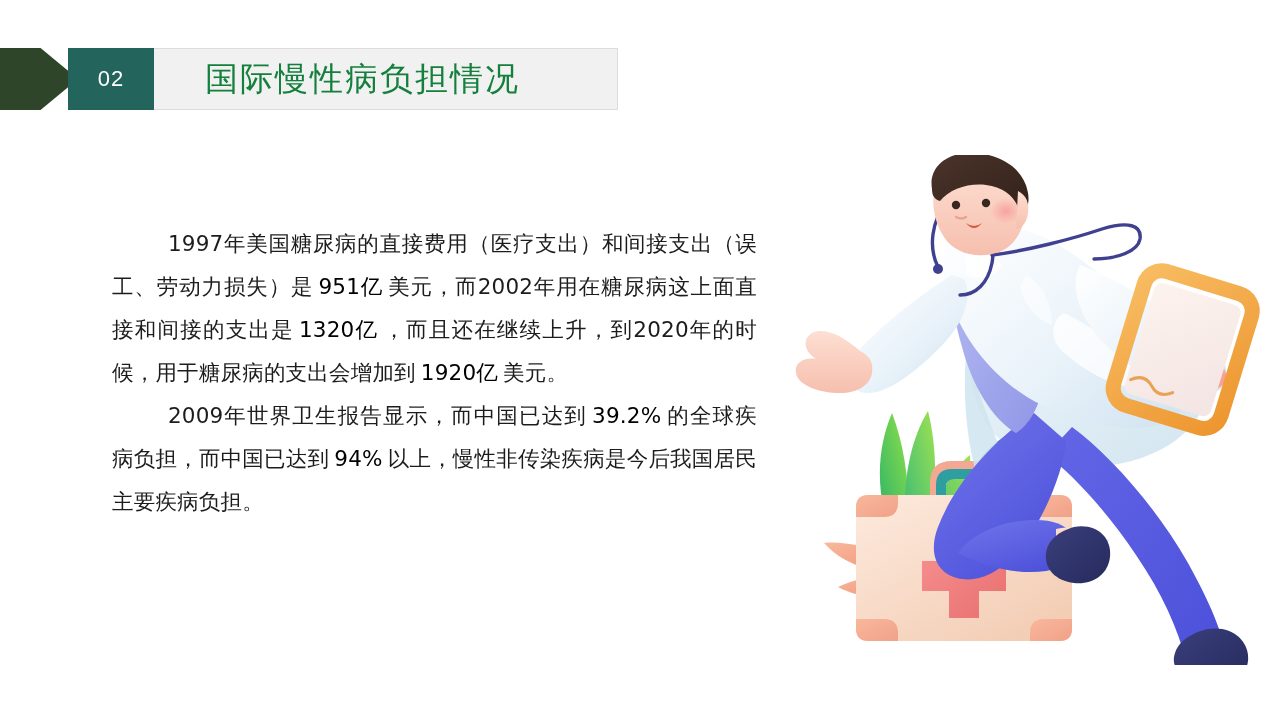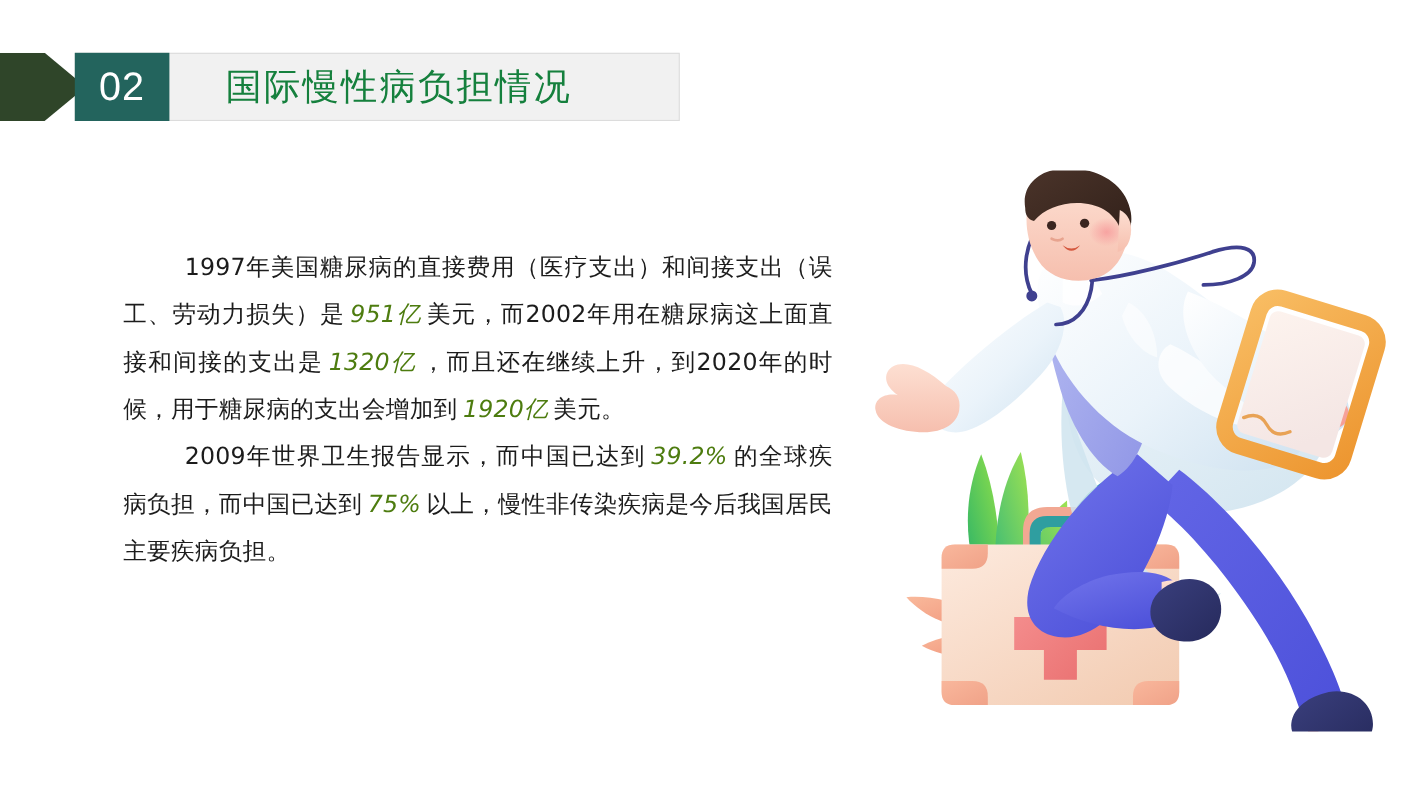--- a/index.html
+++ b/index.html
@@ -50,21 +50,21 @@
     top: 0;
     width: 86px;
     height: 62px;
     background: #23645d;
     display: flex;
     align-items: center;
     justify-content: center;
   }
   #header-number {
     color: #ffffff;
-    font-size: 36px;
+    font-size: 22px;
     font-weight: 400;
     letter-spacing: 1px;
     line-height: 1;
     font-family: "Liberation Sans", "DejaVu Sans", sans-serif;
   }
   #header-title {
     position: absolute;
     left: 205px;
     top: 0;
     height: 62px;
@@ -91,23 +91,22 @@
     font-size: 21.5px;
     line-height: 43px;
     text-align: justify;
     text-justify: inter-character;
     letter-spacing: 0.2px;
     font-family: "DejaVu Sans", "Liberation Sans", sans-serif;
   }
   .para + .para { margin-top: 0; }
   .indent { display: inline-block; width: 2.6em; }
   .hl {
-    color: #4d7c0f;
+    color: #000000;
     padding: 0 5px;
-    font-style: italic;
   }
 
   
   #illustration {
     position: absolute;
     left: 780px;
     top: 155px;
     width: 500px;
     height: 510px;
   }
@@ -123,21 +122,21 @@
     <span id="header-number">02</span>
   </div>
   <div id="header-title">国际慢性病负担情况</div>
 </div>
 
 <div id="body-copy">
   <p class="para">
     <span class="indent"></span><span>1997年美国糖尿病的直接费用（医疗支出）和间接支出（误工、劳动力损失）是</span><span class="hl">951亿</span><span>美元，而2002年用在糖尿病这上面直接和间接的支出是</span><span class="hl">1320亿</span><span>，而且还在继续上升，到2020年的时候，用于糖尿病的支出会增加到</span><span class="hl">1920亿</span><span>美元。</span>
   </p>
   <p class="para">
-    <span class="indent"></span><span>2009年世界卫生报告显示，而中国已达到</span><span class="hl">39.2%</span><span>的全球疾病负担，而中国已达到</span><span class="hl">75%</span><span>以上，慢性非传染疾病是今后我国居民主要疾病负担。</span>
+    <span class="indent"></span><span>2009年世界卫生报告显示，而中国已达到</span><span class="hl">39.2%</span><span>的全球疾病负担，而中国已达到</span><span class="hl">94%</span><span>以上，慢性非传染疾病是今后我国居民主要疾病负担。</span>
   </p>
 </div>
 
 <div id="illustration">
   <svg viewBox="0 0 500 510" xmlns="http://www.w3.org/2000/svg">
     <defs>
       <linearGradient id="gCoat" x1="0" y1="0" x2="1" y2="1">
         <stop offset="0%" stop-color="#ffffff"></stop>
         <stop offset="55%" stop-color="#eaf3fa"></stop>
         <stop offset="100%" stop-color="#cfe2f0"></stop>

